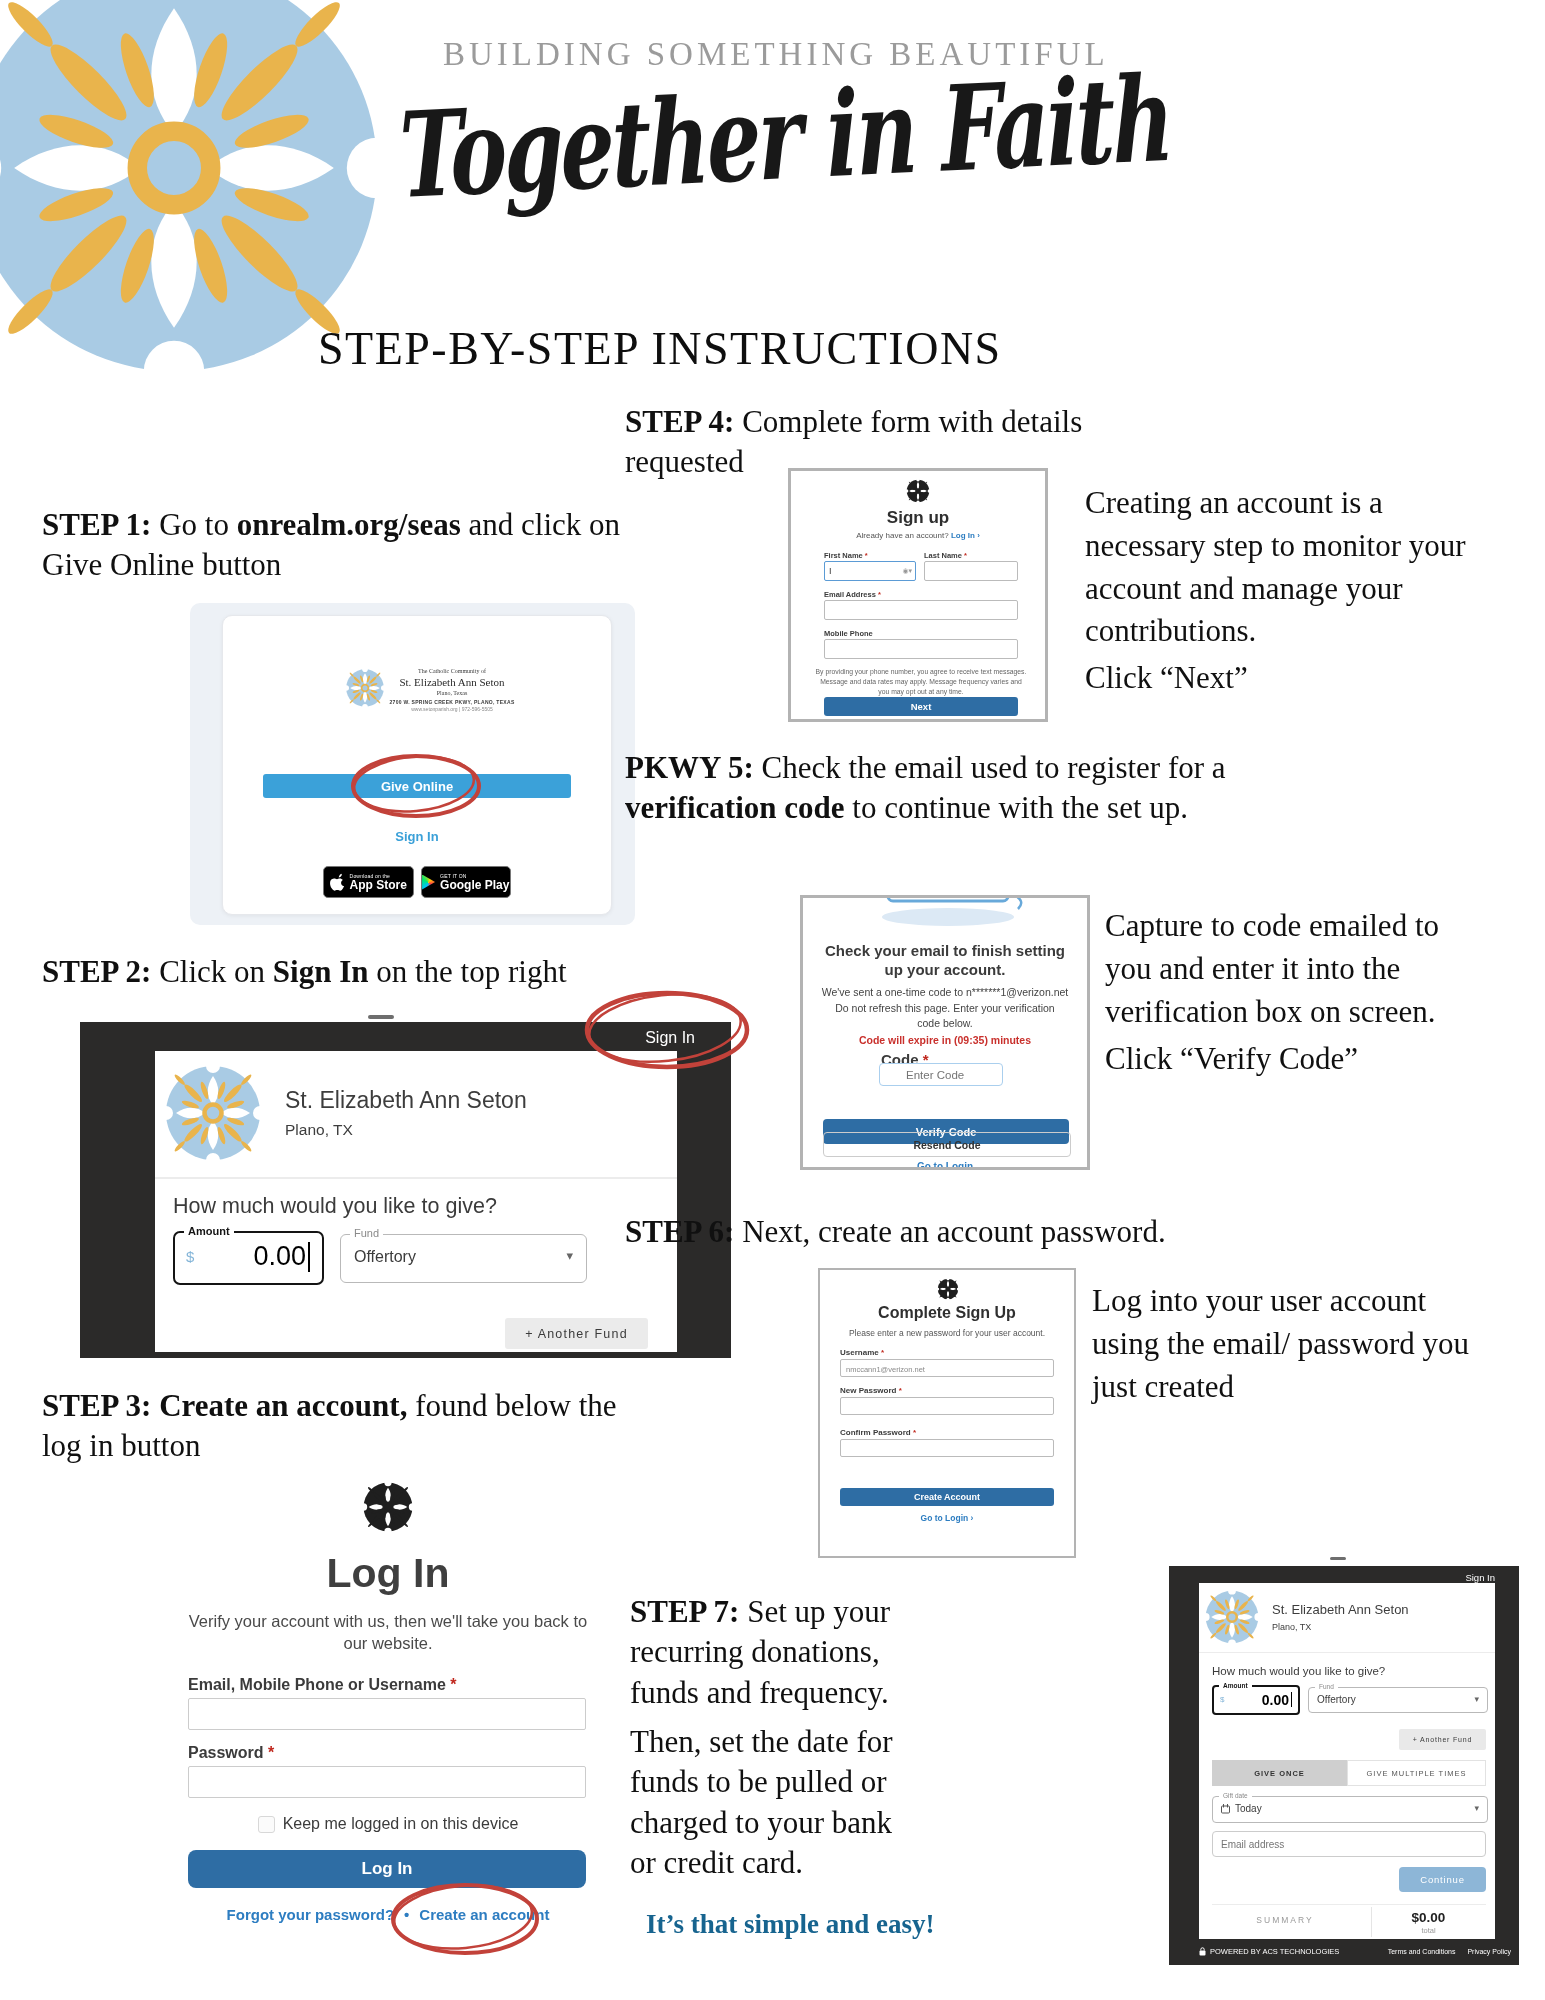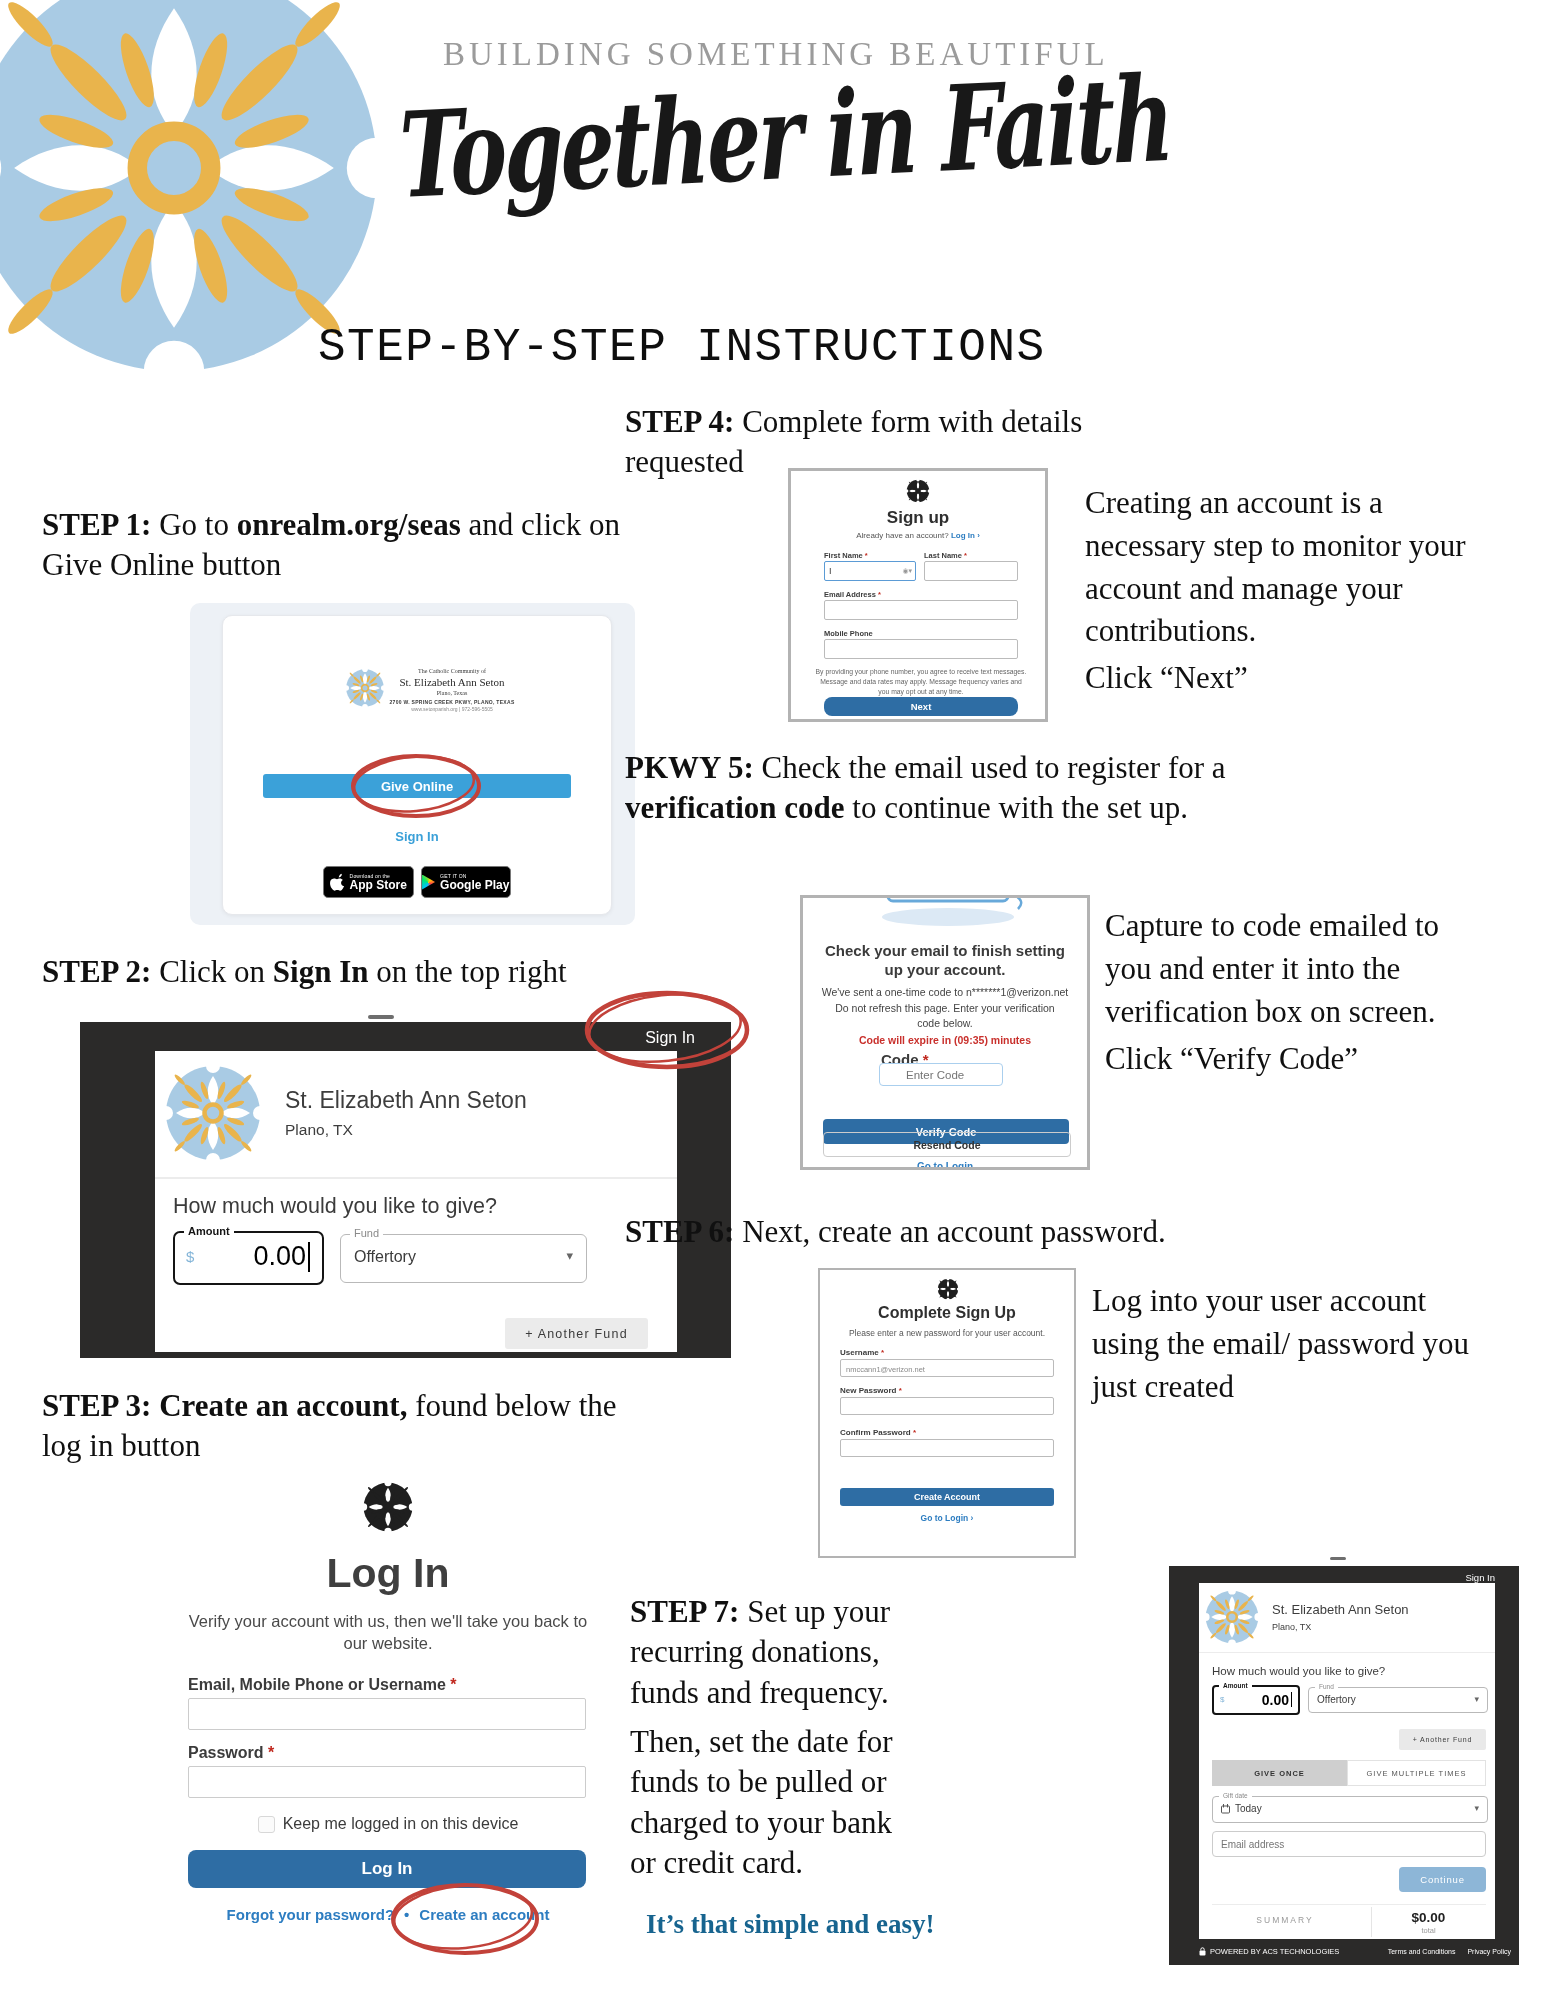--- a/index.html
+++ b/index.html
@@ -8,21 +8,21 @@
   .abs{position:absolute;}
   .sans{font-family:"Liberation Sans",sans-serif;}
 
   
   .kicker{position:absolute;left:443px;top:36px;font-size:33px;letter-spacing:4px;color:#9b9b9b;
           font-family:"Liberation Serif",serif;}
   .script-title{position:absolute;left:398px;top:86px;font-size:118px;font-style:italic;font-weight:bold;
           font-family:"DejaVu Serif",serif;color:#181818;transform:scaleX(.72) rotate(-2deg);
           transform-origin:left top;white-space:nowrap;letter-spacing:-4px;}
   .main-title{position:absolute;left:318px;top:322px;font-size:46px;letter-spacing:1.5px;color:#0e0e0e;
-          font-family:Liberation Mono, monospace;}
+          font-family:Liberation Serif, serif;}
 
   
   .step-head{position:absolute;font-size:31px;line-height:1.3;color:#101010;margin:0;}
   .side-text{position:absolute;font-size:31px;line-height:1.38;color:#101010;margin:0;}
   .simple-note{position:absolute;font-size:27px;font-weight:bold;color:#17648f;margin:16px;}
 
   
   svg.seas{--c1:#a9cbe4;--c2:#e9b44c;overflow:visible;display:block;}
   svg.seas.black{--c1:#1f1f1f;--c2:#1f1f1f;}
 
@@ -252,21 +252,21 @@
       <span class="abs" style="left:4px;top:4px;font-size:9px;color:#333">I</span>
       <span class="abs" style="right:3px;top:5px;font-size:7px;color:#999">◉▾</span>
     </div>
     <div class="mini-label" style="left:133px;top:80px;font-size:7.5px"><span>Last Name</span> <span class="req">*</span></div>
     <div class="mini-input" style="left:133px;top:90px;width:94px;height:20px"></div>
     <div class="mini-label" style="left:33px;top:119px;font-size:7.5px"><span>Email Address</span> <span class="req">*</span></div>
     <div class="mini-input" style="left:33px;top:129px;width:194px;height:20px"></div>
     <div class="mini-label" style="left:33px;top:158px;font-size:7.5px">Mobile Phone</div>
     <div class="mini-input" style="left:33px;top:168px;width:194px;height:20px"></div>
     <div class="mini-center" style="top:196px;left:24px;width:212px;font-size:6.8px;line-height:1.45;color:#666">By providing your phone number, you agree to receive text messages. Message and data rates may apply. Message frequency varies and you may opt out at any time.</div>
-    <div class="blue-btn" style="left:33px;top:226px;width:194px;height:19px;border-radius:8px;font-size:9.5px">Next</div>
+    <div class="blue-btn" style="left:33px;top:226px;width:194px;height:19px;border-radius:3px;font-size:9.5px">Next</div>
   </div>
   <p class="side-text" style="left:1085px;top:482px;width:390px">Creating an account is a necessary step to monitor your account and manage your contributions.</p>
   <p class="side-text" style="left:1085px;top:657px;width:390px">Click “Next”</p>
 
   <p class="step-head" style="left:625px;top:748px;width:640px"><b>PKWY 5:</b><span> Check the email used to register for a </span><b>verification code</b><span> to continue with the set up.</span></p>
 
   <div class="mini-form" style="left:800px;top:895px;width:290px;height:275px">
     <svg class="abs" style="left:65px;top:-95px" width="160" height="130" viewBox="0 0 160 130">
       <ellipse cx="80" cy="114" rx="66" ry="9" fill="#dce9f5"></ellipse>
       <rect x="20" y="10" width="120" height="88" rx="5" fill="#fff" stroke="#68a9da" stroke-width="3"></rect>

